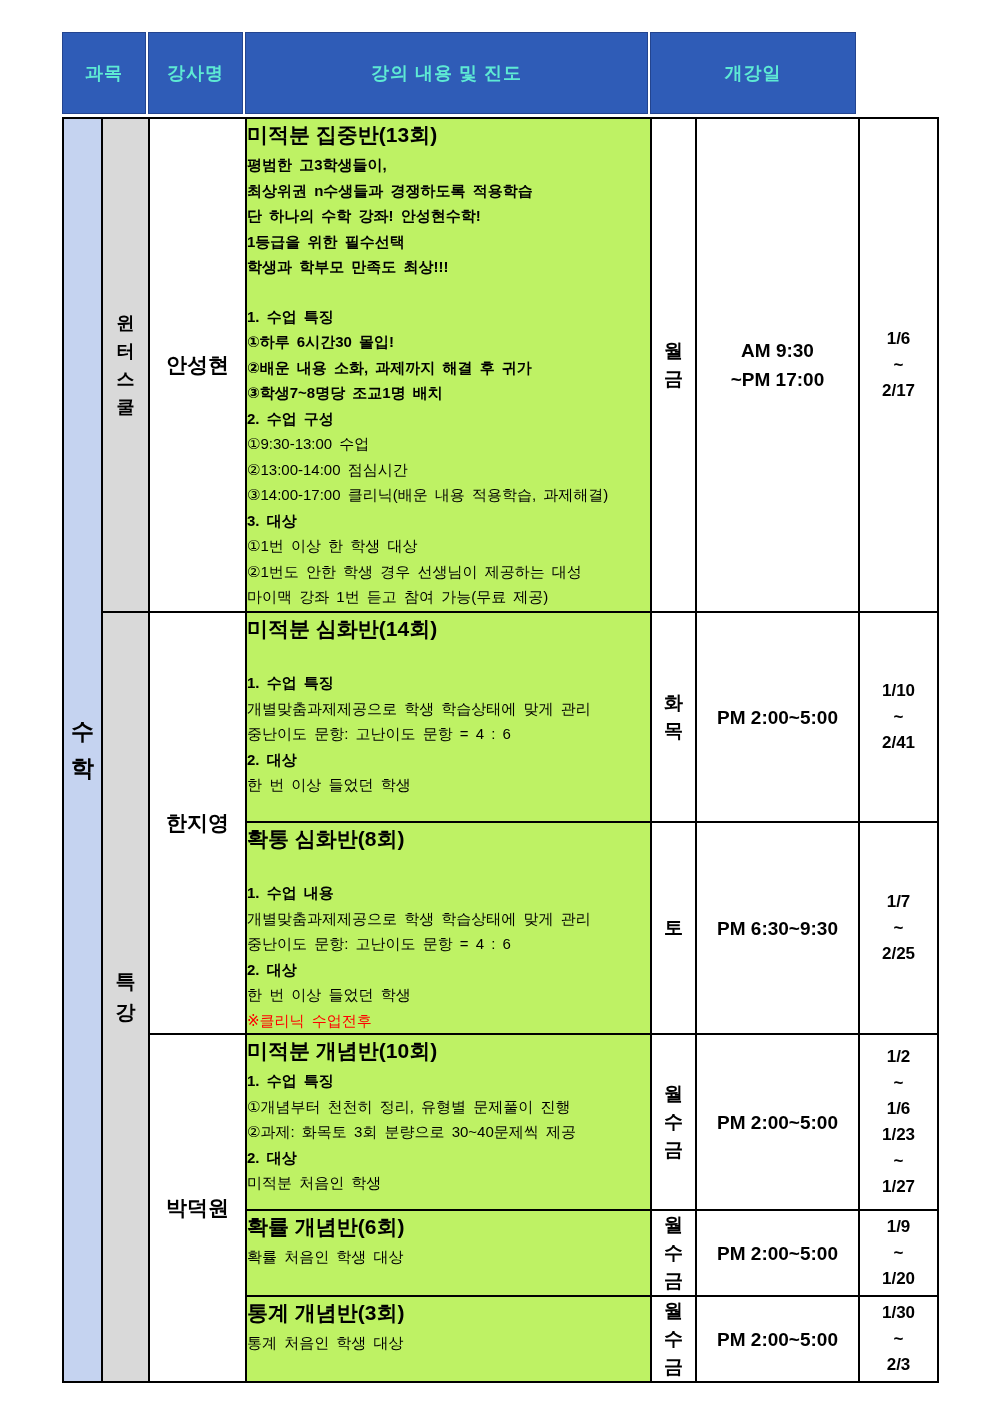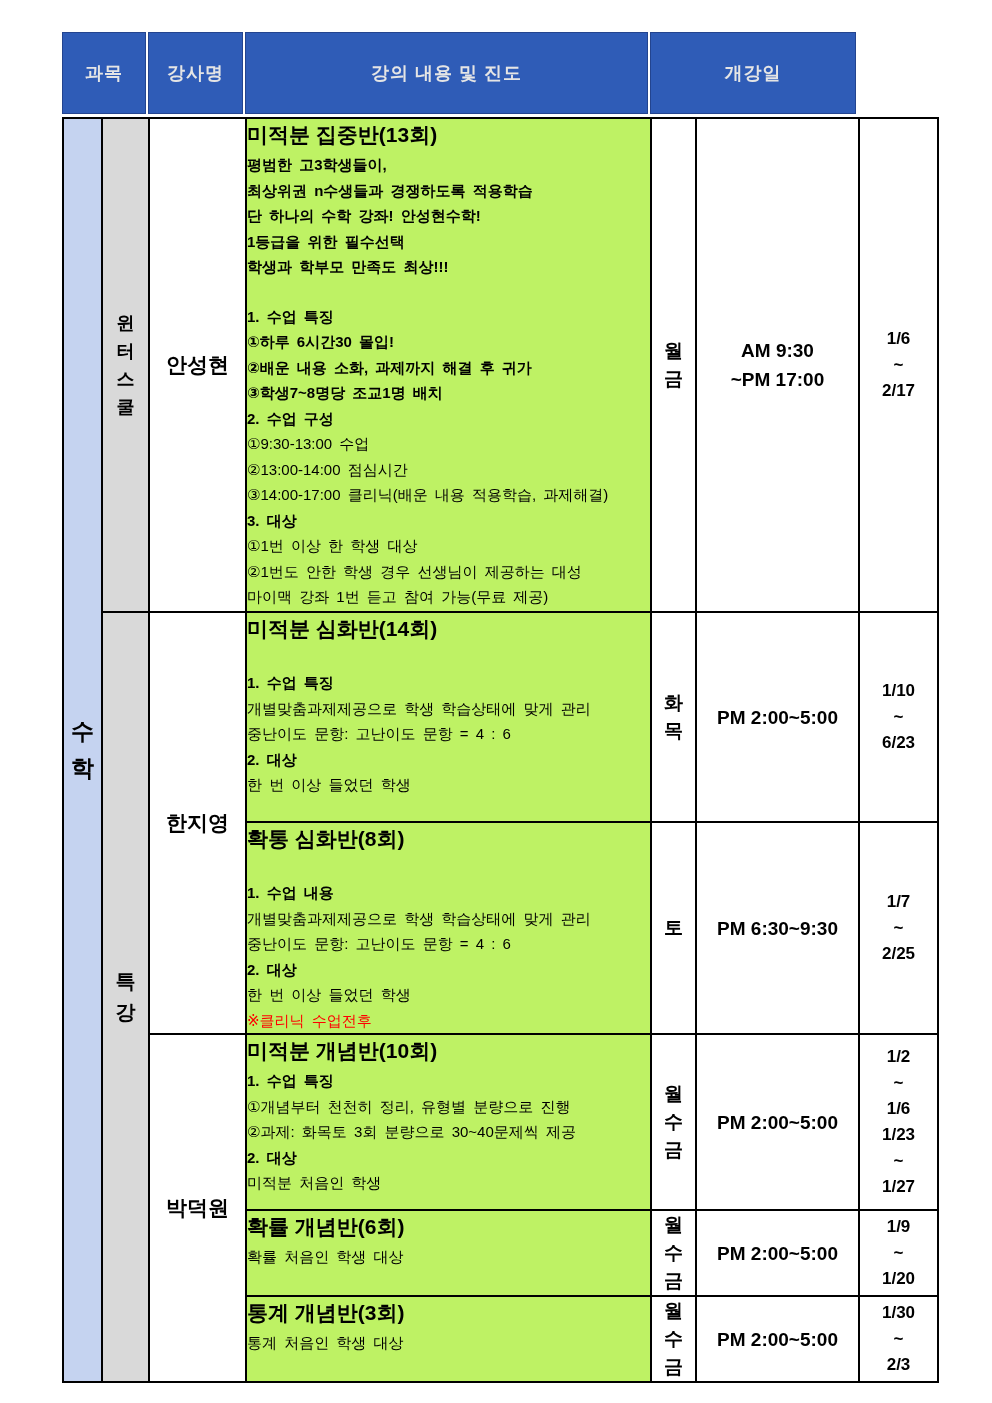--- a/index.html
+++ b/index.html
@@ -2,21 +2,21 @@
 <html><head>
 <meta charset="utf-8">
 <style>
   html,body{margin:0;padding:0;}
   body{font-family:"Liberation Sans","DejaVu Sans",sans-serif;background:#ffffff;}
   .sheet{position:relative;width:992px;height:1403px;background:#ffffff;overflow:hidden;}
   .tbl-wrap{position:absolute;left:62px;top:32px;width:875px;}
 
   
   .head-row{display:grid;grid-template-columns:84px 95px 403px 206px 79px;column-gap:2px;height:82px;margin-bottom:3px;}
-  .hcell{background:#2F5CB7;border:1px solid #23448f;color:#e5e5e5;font-weight:bold;font-size:18px;
+  .hcell{background:#2F5CB7;border:1px solid #23448f;color:#5eead4;font-weight:bold;font-size:18px;
          display:flex;align-items:center;justify-content:center;letter-spacing:1px;}
 
   
   table.body{border-collapse:collapse;table-layout:fixed;width:875px;}
   table.body td{border:2px solid #000;padding:0;overflow:hidden;}
   .subject-cell{background:#C5D3F0;text-align:center;vertical-align:middle;}
   .group-cell{background:#D9D9D9;text-align:center;vertical-align:middle;}
   .vchar{display:block;text-align:center;font-weight:bold;color:#000;}
   .subject-cell .vchar{font-size:23px;line-height:37px;}
   .group-winter .vchar{font-size:18px;line-height:28px;}
@@ -126,21 +126,21 @@
         <td class="day-cell">
           <div>화</div>
           <div>목</div>
         </td>
         <td class="time-cell">
           <div>PM 2:00~5:00</div>
         </td>
         <td class="date-cell">
           <div>1/10</div>
           <div>~</div>
-          <div>6/23</div>
+          <div>2/41</div>
         </td>
       </tr>
 
       <tr style="height:212px">
         <td class="content-cell">
           <div class="c-title">확통 심화반(8회)</div>
           <div class="spacer"></div>
           <div class="c-line b">1. 수업 내용</div>
           <div class="c-line">개별맞춤과제제공으로 학생 학습상태에 맞게 관리</div>
           <div class="c-line">중난이도 문항: 고난이도 문항 = 4 : 6</div>
@@ -159,21 +159,21 @@
           <div>~</div>
           <div>2/25</div>
         </td>
       </tr>
 
       <tr style="height:176px">
         <td class="instructor-cell" rowspan="3">박덕원</td>
         <td class="content-cell">
           <div class="c-title">미적분 개념반(10회)</div>
           <div class="c-line b">1. 수업 특징</div>
-          <div class="c-line">①개념부터 천천히 정리, 유형별 분량으로 진행</div>
+          <div class="c-line">①개념부터 천천히 정리, 유형별 문제풀이 진행</div>
           <div class="c-line">②과제: 화목토 3회 분량으로 30~40문제씩 제공</div>
           <div class="c-line b">2. 대상</div>
           <div class="c-line">미적분 처음인 학생</div>
         </td>
         <td class="day-cell">
           <div>월</div>
           <div>수</div>
           <div>금</div>
         </td>
         <td class="time-cell">

